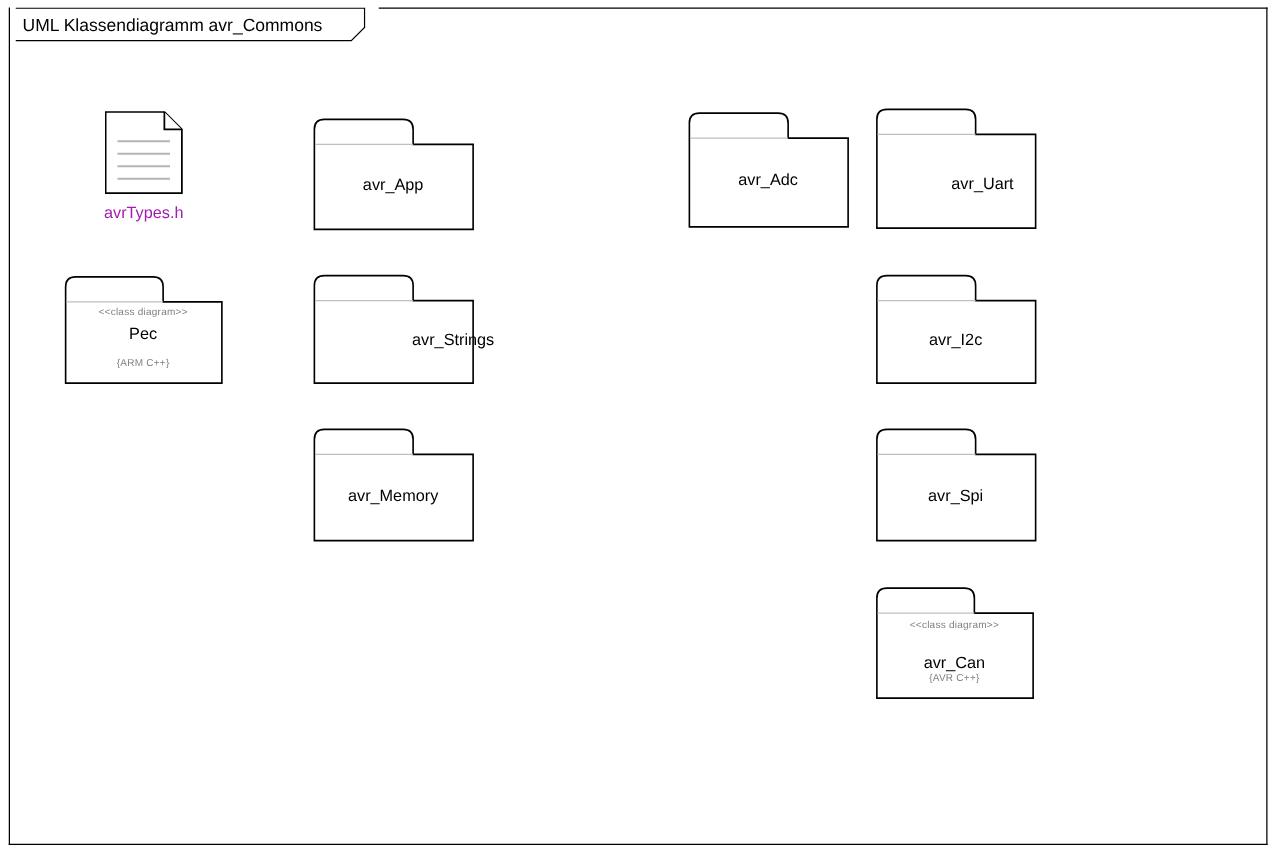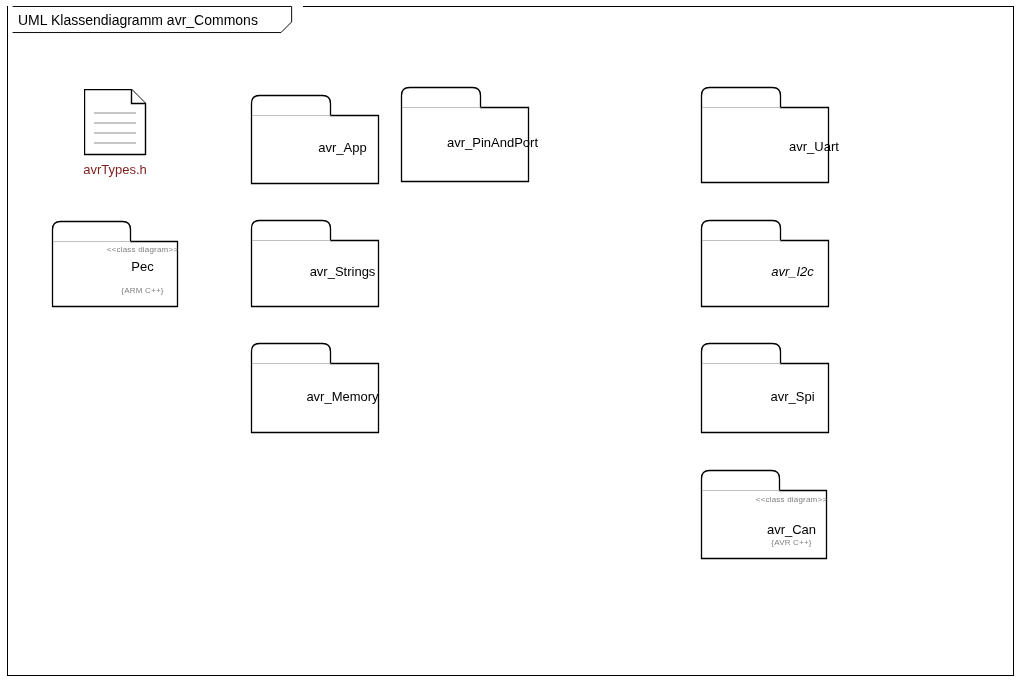--- a/index.html
+++ b/index.html
@@ -82,21 +82,20 @@
     left: 0;
     top: 0;
     overflow: visible;
   }
   .pkg-text {
     position: absolute;
     left: 0;
     width: 100%;
     text-align: center;
     white-space: nowrap;
-    margin-left: 28px;
   }
   .pkg-name {
     font-size: 13px;
     color: #000000;
   }
   .pkg-stereotype {
     font-size: 8px;
     color: #808080;
     letter-spacing: 0.2px;
   }
@@ -114,21 +113,21 @@
     position: absolute;
     left: 0;
     top: 0;
   }
   .file-label {
     position: absolute;
     left: -30px;
     width: 122px;
     text-align: center;
     font-size: 13px;
-    color: #7f1d1d;
+    color: #a21caf;
     white-space: nowrap;
   }
 </style>
 </head>
 <body>
 
 <div id="diagram-canvas">
 
   <div class="frame"></div>
   <div class="frame-top-right"></div>
@@ -155,28 +154,28 @@
   </div>
 
   <div class="pkg" style="left:251px; top:95px; width:127px; height:87px;">
     <svg width="129" height="89" viewBox="0 0 129 89">
       <path d="M 0.5 88.5 L 0.5 8.5 Q 0.5 0.5 8.5 0.5 L 71.5 0.5 Q 79.5 0.5 79.5 8.5 L 79.5 20.5 L 127.5 20.5 L 127.5 88.5 Z" fill="#ffffff" stroke="#000000" stroke-width="1.3"></path>
       <line x1="1" y1="20.5" x2="79.5" y2="20.5" stroke="#bfbfbf" stroke-width="1.1"></line>
     </svg>
     <div class="pkg-text pkg-name" style="top:45px;">avr_App</div>
   </div>
 
-  <div class="pkg" style="left:401px; top:87px; width:127px; height:93px;">
-    <svg width="129" height="95" viewBox="0 0 129 95">
-      <path d="M 0.5 94.5 L 0.5 8.5 Q 0.5 0.5 8.5 0.5 L 71.5 0.5 Q 79.5 0.5 79.5 8.5 L 79.5 20.5 L 127.5 20.5 L 127.5 94.5 Z" fill="#ffffff" stroke="#000000" stroke-width="1.3"></path>
-      <line x1="1" y1="20.5" x2="79.5" y2="20.5" stroke="#bfbfbf" stroke-width="1.1"></line>
-    </svg>
-    <div class="pkg-text pkg-name" style="top:48px;">avr_PinAndPort</div>
-  </div>
-
+
+  <div class="pkg" style="left:551px; top:90px; width:127px; height:90px;">
+    <svg width="129" height="92" viewBox="0 0 129 92">
+      <path d="M 0.5 91.5 L 0.5 8.5 Q 0.5 0.5 8.5 0.5 L 71.5 0.5 Q 79.5 0.5 79.5 8.5 L 79.5 20.5 L 127.5 20.5 L 127.5 91.5 Z" fill="#ffffff" stroke="#000000" stroke-width="1.3"></path>
+      <line x1="1" y1="20.5" x2="79.5" y2="20.5" stroke="#bfbfbf" stroke-width="1.1"></line>
+    </svg>
+    <div class="pkg-text pkg-name" style="top:46px;">avr_Adc</div>
+  </div>
 
   <div class="pkg" style="left:701px; top:87px; width:127px; height:94px;padding-left:43px;">
     <svg width="129" height="96" viewBox="0 0 129 96">
       <path d="M 0.5 95.5 L 0.5 8.5 Q 0.5 0.5 8.5 0.5 L 71.5 0.5 Q 79.5 0.5 79.5 8.5 L 79.5 20.5 L 127.5 20.5 L 127.5 95.5 Z" fill="#ffffff" stroke="#000000" stroke-width="1.3"></path>
       <line x1="1" y1="20.5" x2="79.5" y2="20.5" stroke="#bfbfbf" stroke-width="1.1"></line>
     </svg>
     <div class="pkg-text pkg-name" style="top:52px;">avr_Uart</div>
   </div>
 
 
@@ -188,29 +187,29 @@
     <div class="pkg-text pkg-stereotype" style="top:24px;">&lt;&lt;class diagram&gt;&gt;</div>
     <div class="pkg-text pkg-name" style="top:38px;">Pec</div>
     <div class="pkg-text pkg-tagged" style="top:65px;">{ARM C++}</div>
   </div>
 
   <div class="pkg" style="left:251px; top:220px; width:127px; height:85px;">
     <svg width="129" height="87" viewBox="0 0 129 87">
       <path d="M 0.5 86.5 L 0.5 8.5 Q 0.5 0.5 8.5 0.5 L 71.5 0.5 Q 79.5 0.5 79.5 8.5 L 79.5 20.5 L 127.5 20.5 L 127.5 86.5 Z" fill="#ffffff" stroke="#000000" stroke-width="1.3"></path>
       <line x1="1" y1="20.5" x2="79.5" y2="20.5" stroke="#bfbfbf" stroke-width="1.1"></line>
     </svg>
-    <div class="pkg-text pkg-name" style="top:44px;">avr_Strings</div>
+    <div class="pkg-text pkg-name" style="top:44px;padding-left:48px;">avr_Strings</div>
   </div>
 
   <div class="pkg" style="left:701px; top:220px; width:127px; height:85px;">
     <svg width="129" height="87" viewBox="0 0 129 87">
       <path d="M 0.5 86.5 L 0.5 8.5 Q 0.5 0.5 8.5 0.5 L 71.5 0.5 Q 79.5 0.5 79.5 8.5 L 79.5 20.5 L 127.5 20.5 L 127.5 86.5 Z" fill="#ffffff" stroke="#000000" stroke-width="1.3"></path>
       <line x1="1" y1="20.5" x2="79.5" y2="20.5" stroke="#bfbfbf" stroke-width="1.1"></line>
     </svg>
-    <div class="pkg-text pkg-name" style="top:44px;font-style:italic;">avr_I2c</div>
+    <div class="pkg-text pkg-name" style="top:44px;">avr_I2c</div>
   </div>
 
   <div class="pkg" style="left:701px; top:343px; width:127px; height:88px;">
     <svg width="129" height="90" viewBox="0 0 129 90">
       <path d="M 0.5 89.5 L 0.5 8.5 Q 0.5 0.5 8.5 0.5 L 71.5 0.5 Q 79.5 0.5 79.5 8.5 L 79.5 20.5 L 127.5 20.5 L 127.5 89.5 Z" fill="#ffffff" stroke="#000000" stroke-width="1.3"></path>
       <line x1="1" y1="20.5" x2="79.5" y2="20.5" stroke="#bfbfbf" stroke-width="1.1"></line>
     </svg>
     <div class="pkg-text pkg-name" style="top:46px;">avr_Spi</div>
   </div>
 

